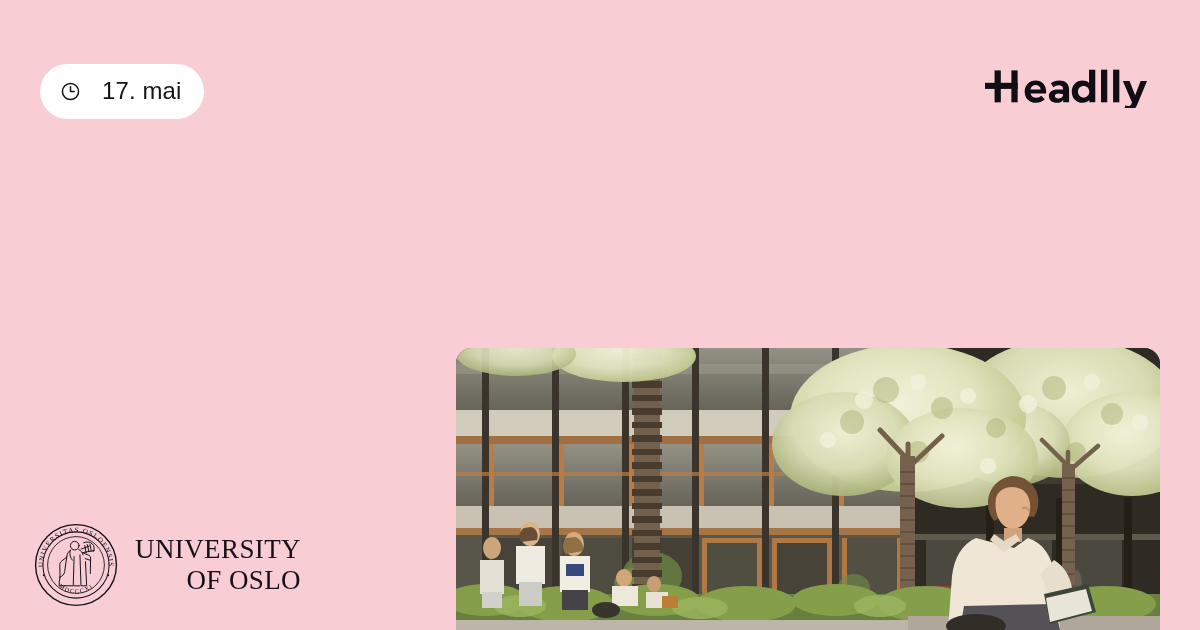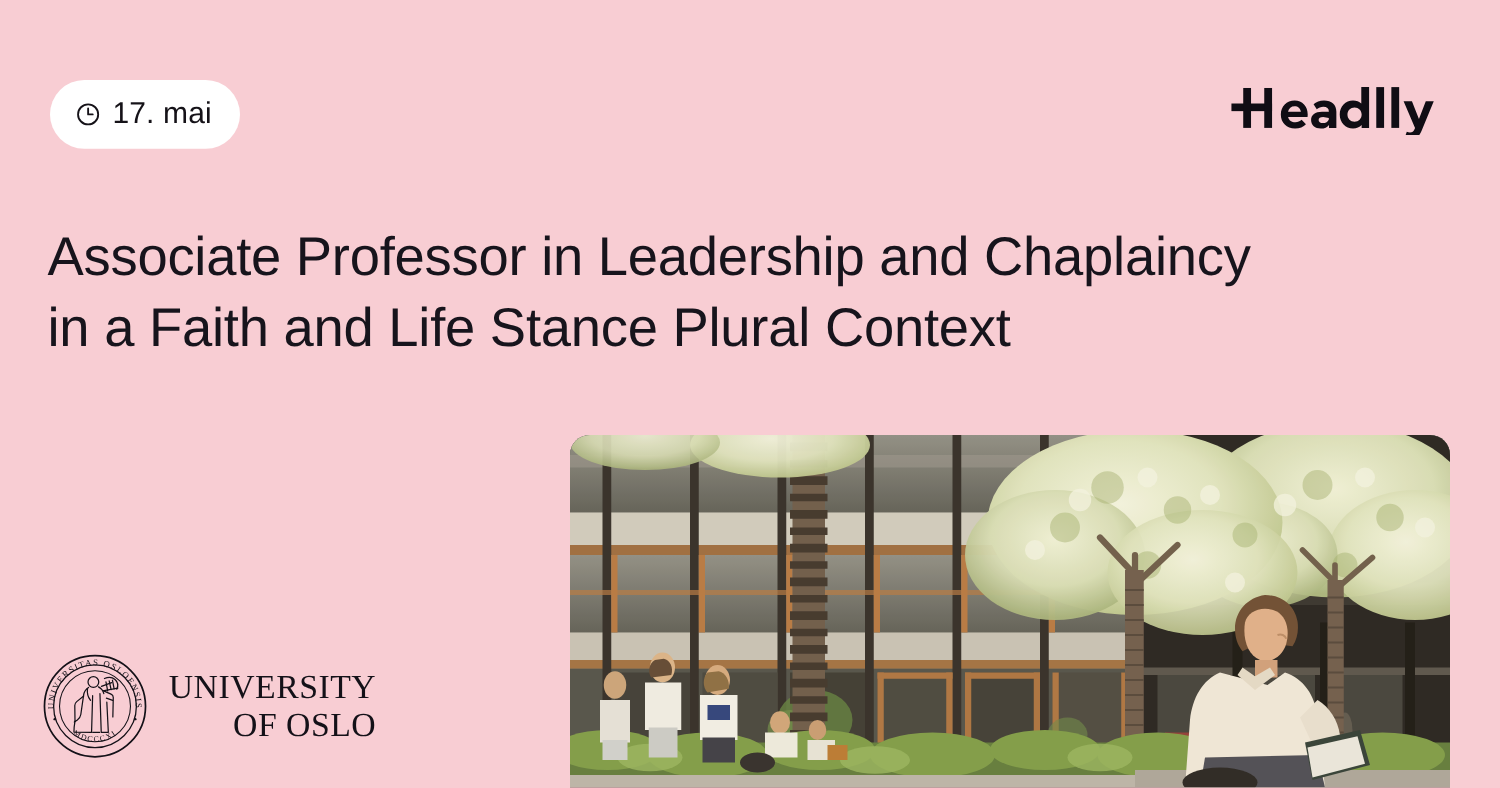--- a/index.html
+++ b/index.html
@@ -8,21 +8,21 @@
     background:#f8cdd3;
     font-family:"Liberation Sans", sans-serif;
     overflow:hidden;
     position:relative;
   }
   .card { position:absolute; inset:0; background:#f8cdd3; }
 
   
   .date-pill{
     position:absolute; left:40px; top:64px;
-    height:55px; display:flex; align-items:center; gap:9px;
+    height:55px; display:flex; align-items:center; gap:21px;
     background:#ffffff; border-radius:999px; padding:0 23px 0 20px;
   }
   .date-pill .clock{ width:21px; height:21px; display:block; flex:none; }
   .date-pill .txt{
     font-size:24px; color:#151218; letter-spacing:.1px;
     line-height:1; white-space:nowrap; padding-bottom:2px;
   }
 
   .brand{
     position:absolute; right:38px; top:60px;
@@ -89,22 +89,20 @@
 
         <rect x="163.5" y="8" width="8.8" height="46"></rect>
 
         <rect x="180.5" y="8" width="8.8" height="46"></rect>
 
         <path d="M219.3 23.9l-7.7 20.1-7.9-20.1h-9.4l12.9 30.2-.6 1.4c-1.1 2.7-2.6 3.7-5.1 3.7-1.3 0-2.5-.3-3.6-.9l-2.4 7c1.9 1 4.1 1.5 6.5 1.5 5.9 0 9.9-2.8 12.6-9.6l13.7-33.3z"></path>
       </g>
     </svg>
   </div>
 
-  <h1 class="headline">Associate Professor in Leadership and Chaplaincy
-in a Faith and Life Stance Plural Context</h1>
 
   <div class="uio">
     <svg class="uio-seal" viewBox="0 0 100 100" aria-hidden="true">
       <defs>
         <path id="ringTop" d="M12,50 A38,38 0 0 1 88,50"></path>
         <path id="ringBot" d="M17,50 A33,33 0 0 0 83,50"></path>
       </defs>
       <circle cx="50" cy="50" r="47" fill="none" stroke="#141118" stroke-width="1.6"></circle>
       <circle cx="50" cy="50" r="38.5" fill="none" stroke="#141118" stroke-width="1.2"></circle>
       <circle cx="50" cy="50" r="33" fill="none" stroke="#141118" stroke-width="1"></circle>

